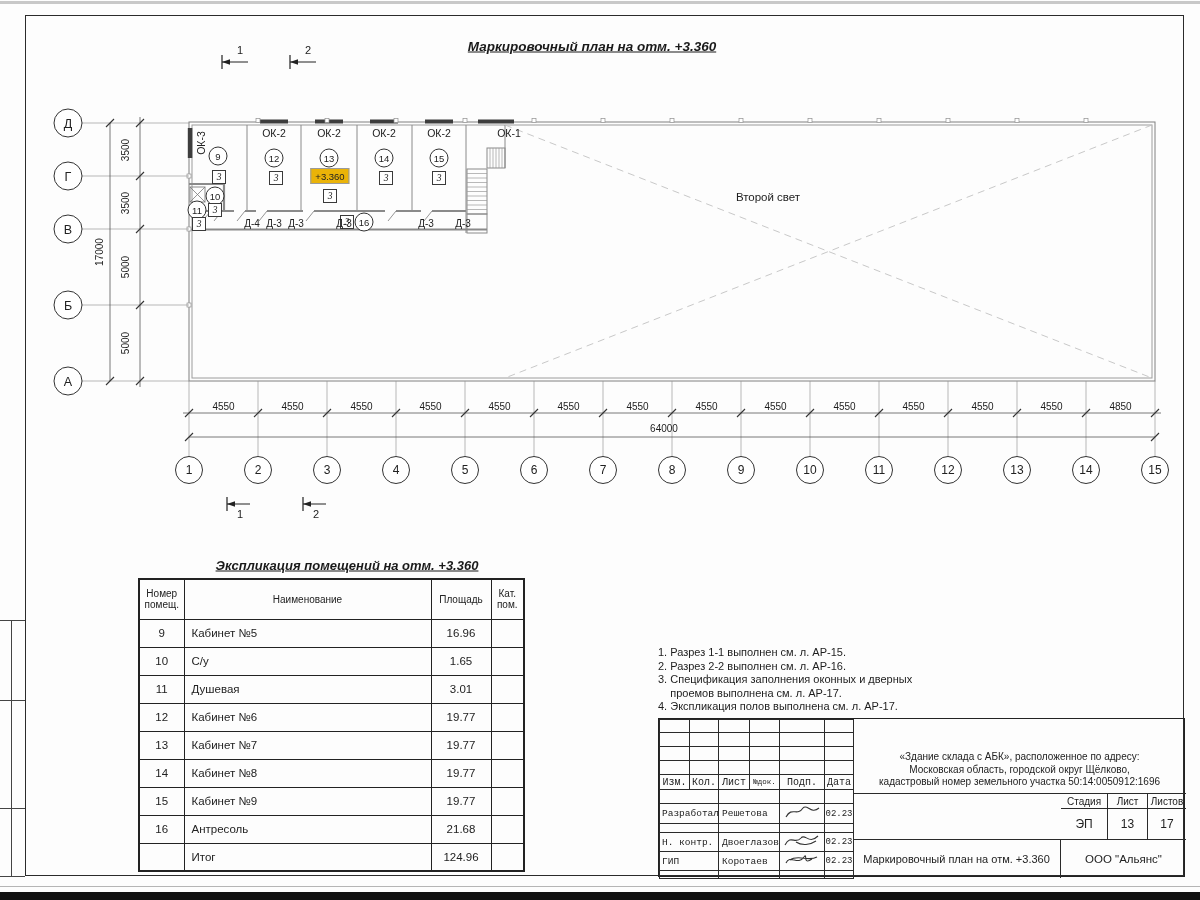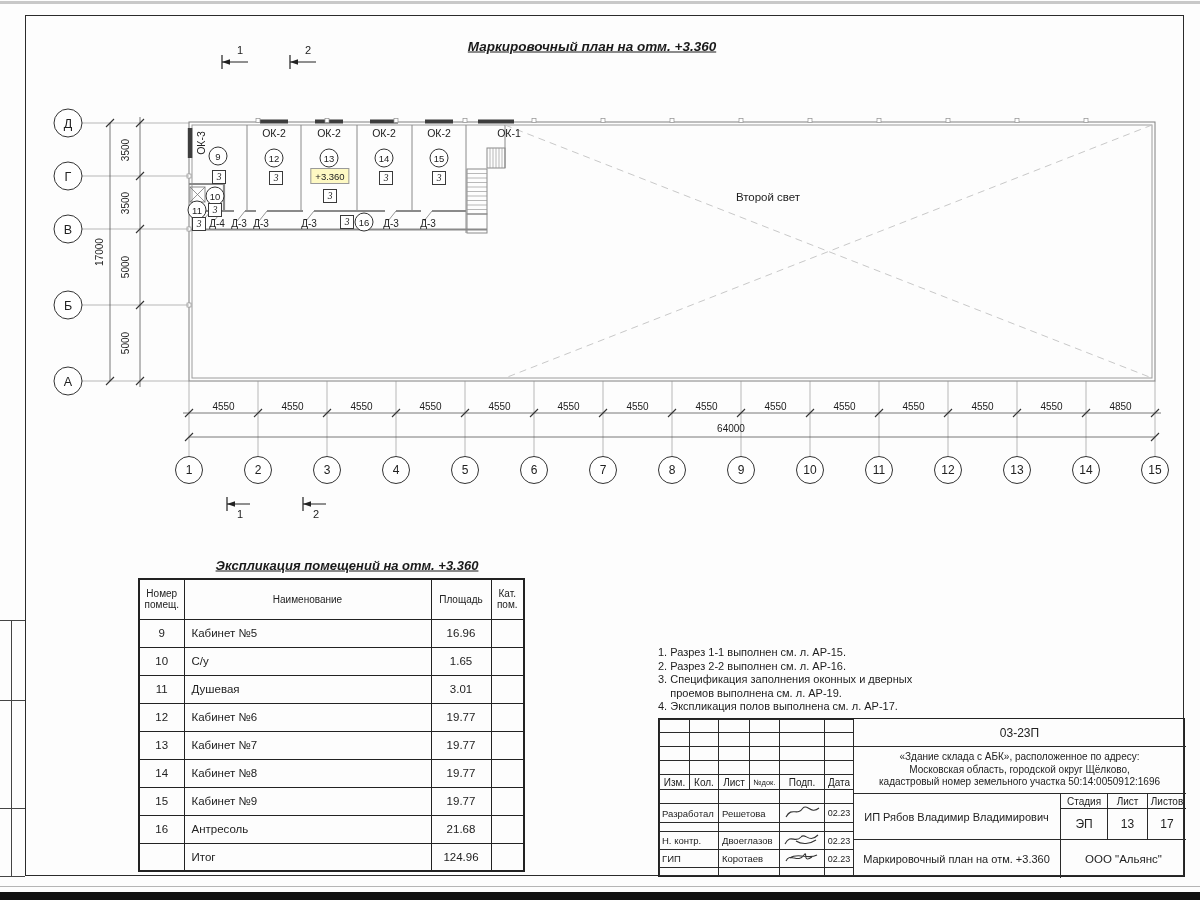--- a/index.html
+++ b/index.html
@@ -3,29 +3,29 @@
 <meta charset="utf-8">
 <style>
   html,body{margin:0;padding:0;background:#fff;}
   #root{position:relative;width:1200px;height:900px;background:#fdfdfd;overflow:hidden;
         font-family:"Liberation Sans","DejaVu Sans",sans-serif;color:#222;}
   .abs{position:absolute;}
   #plan-svg{position:absolute;left:0;top:0;}
   .lbl{position:absolute;transform:translate(-50%,-50%);white-space:nowrap;color:#222;font-size:10px;line-height:1;}
   .rot{transform:translate(-50%,-50%) rotate(-90deg);}
   .win-lbl{font-size:10.5px;}
-  .door-lbl{font-size:10px;}
+  .door-lbl{font-size:10px;margin-left:35px;}
   .sec-lbl{font-size:11px;}
   .dim-lbl{font-size:10px;color:#1d1d1d;}
   .circle{position:absolute;border:1.2px solid #333;border-radius:50%;background:#fff;
           display:flex;align-items:center;justify-content:center;transform:translate(-50%,-50%);}
   .fsq{position:absolute;border:1px solid #3a3a3a;background:#fff;width:12px;height:12px;
        display:flex;align-items:center;justify-content:center;transform:translate(-50%,-50%);
        font-family:"Liberation Serif","DejaVu Serif",serif;font-style:italic;font-size:9.5px;}
-  .elev{position:absolute;border:1px solid #9a9a9a;background:#fef9c3;transform:translate(-50%,-50%);
+  .elev{position:absolute;border:1px solid #9a9a9a;background:#eab308;transform:translate(-50%,-50%);
         font-size:9.5px;padding:1.5px 4px;}
   .sheet-title{position:absolute;transform:translate(-50%,-50%);font-size:13.5px;font-style:italic;
         font-weight:bold;text-decoration:underline;white-space:nowrap;color:#1a1a1a;}
   
   .wall{stroke:#808080;stroke-width:1;fill:none;}
   .wall2{stroke:#9c9c9c;stroke-width:1;fill:none;}
   .thick{stroke:#8a8a8a;stroke-width:2.2;fill:none;}
   .thin{stroke:#8a8a8a;stroke-width:1;fill:none;}
   .hatch{stroke:#9a9a9a;stroke-width:.7;}
   .dimline{stroke:#555;stroke-width:.8;}
@@ -42,21 +42,21 @@
   .expl td,.expl th{border:1px solid #222;padding:0;font-weight:normal;vertical-align:middle;}
   .expl th{white-space:pre-line;font-size:10px;}
   .expl .c{text-align:center;}
   .expl .l{text-align:left;padding-left:7px;}
   
   .notes{position:absolute;left:658px;top:646px;font-size:11px;line-height:13.5px;color:#1d1d1d;}
   .notes div{white-space:pre;}
   
   .tb{position:absolute;left:658px;top:718px;width:527px;height:159px;border:1.5px solid #222;box-sizing:border-box;}
   .tb-left{position:absolute;left:0;top:0;border-collapse:collapse;table-layout:fixed;width:194px;font-size:10px;}
-  .tb-left td{border:1px solid #2a2a2a;padding:0;text-align:center;overflow:hidden;white-space:nowrap;}
+  .tb-left td{border:1px solid #2a2a2a;padding:0;text-align:center;overflow:hidden;white-space:nowrap;font-family:Liberation Mono, monospace;}
   .tb-left .role{font-size:9.5px;text-align:left;padding-left:2px;}
   .tb-left .nm{font-size:9.5px;text-align:left;padding-left:3px;}
   .tb-left .dt{font-size:9px;}
   .tb-left .ndoc{font-size:7.5px;}
   .tbcell{position:absolute;display:flex;align-items:center;justify-content:center;box-sizing:border-box;text-align:center;}
   .bb{border-bottom:1px solid #2a2a2a;} .br{border-right:1px solid #2a2a2a;} .bt{border-top:1px solid #2a2a2a;}
   .hl{position:absolute;background:#444;height:1px;}
   .vl{position:absolute;background:#444;width:1px;}
 </style>
 </head>
@@ -262,21 +262,21 @@
           <td class="c">124.96</td>
           <td class="c"></td>
         </tr>
       </tbody>
   </table>
 
   <div class="notes" id="notes">
       <div>1. Разрез 1-1 выполнен см. л. АР-15.</div>
       <div>2. Разрез 2-2 выполнен см. л. АР-16.</div>
       <div>3. Спецификация заполнения оконных и дверных</div>
-      <div>    проемов выполнена см. л. АР-19.</div>
+      <div>    проемов выполнена см. л. АР-17.</div>
       <div>4. Экспликация полов выполнена см. л. АР-17.</div>
     </div>
 
   <div class="tb">
     <table class="tb-left">
       <colgroup>
           <col style="width:30px">
           <col style="width:29px">
           <col style="width:31px">
           <col style="width:30px">
@@ -362,27 +362,25 @@
         </tr>
         <tr style="height:8px">
             <td colspan="2"></td>
             <td colspan="2"></td>
             <td></td>
             <td></td>
           </tr>
       </tbody>
     </table>
 
-    <div class="tbcell bb" style="left:194px;top:0;width:333px;height:28px;font-size:12px;">03-23П</div>
     <div class="tbcell bb" style="left:194px;top:28px;width:333px;height:47px;font-size:10px;line-height:12.5px;flex-direction:column;">
       <div>«Здание склада с АБК», расположенное по адресу:</div>
       <div>Московская область, городской округ Щёлково,</div>
       <div>кадастровый номер земельного участка 50:14:0050912:1696</div>
     </div>
-    <div class="tbcell br" style="left:194px;top:75px;width:208px;height:45px;font-size:11px;">ИП Рябов Владимир Владимирович</div>
 
     <div class="tbcell bb br" style="left:402px;top:75px;width:47px;height:15px;font-size:10px;">Стадия</div>
     <div class="tbcell bb br" style="left:449px;top:75px;width:40px;height:15px;font-size:10px;">Лист</div>
     <div class="tbcell bb" style="left:489px;top:75px;width:38px;height:15px;font-size:10px;">Листов</div>
     <div class="tbcell br" style="left:402px;top:90px;width:47px;height:30px;font-size:12px;">ЭП</div>
     <div class="tbcell br" style="left:449px;top:90px;width:40px;height:30px;font-size:12px;">13</div>
     <div class="tbcell" style="left:489px;top:90px;width:38px;height:30px;font-size:12px;">17</div>
     <div class="tbcell bt br" style="left:194px;top:120px;width:208px;height:39px;font-size:11px;">Маркировочный план на отм. +3.360</div>
     <div class="tbcell bt" style="left:402px;top:120px;width:125px;height:39px;font-size:11.5px;">ООО "Альянс"</div>
   </div>
@@ -409,21 +407,21 @@
     <div class="lbl dim-lbl" style="left: 499.5px; top: 407px;">4550</div>
     <div class="lbl dim-lbl" style="left: 568.5px; top: 407px;">4550</div>
     <div class="lbl dim-lbl" style="left: 637.5px; top: 407px;">4550</div>
     <div class="lbl dim-lbl" style="left: 706.5px; top: 407px;">4550</div>
     <div class="lbl dim-lbl" style="left: 775.5px; top: 407px;">4550</div>
     <div class="lbl dim-lbl" style="left: 844.5px; top: 407px;">4550</div>
     <div class="lbl dim-lbl" style="left: 913.5px; top: 407px;">4550</div>
     <div class="lbl dim-lbl" style="left: 982.5px; top: 407px;">4550</div>
     <div class="lbl dim-lbl" style="left: 1051.5px; top: 407px;">4550</div>
     <div class="lbl dim-lbl" style="left: 1120.5px; top: 407px;">4850</div>
-    <div class="lbl dim-lbl" style="left: 731px; top: 429px;">64000</div>
+    <div class="lbl dim-lbl" style="left: 664px; top: 429px;">64000</div>
     <div class="circle" style="left: 68px; top: 123px; width: 27px; height: 27px; font-size: 12.5px;">Д</div>
     <div class="circle" style="left: 68px; top: 176px; width: 27px; height: 27px; font-size: 12.5px;">Г</div>
     <div class="circle" style="left: 68px; top: 229px; width: 27px; height: 27px; font-size: 12.5px;">В</div>
     <div class="circle" style="left: 68px; top: 305px; width: 27px; height: 27px; font-size: 12.5px;">Б</div>
     <div class="circle" style="left: 68px; top: 381px; width: 27px; height: 27px; font-size: 12.5px;">А</div>
     <div class="lbl dim-lbl rot" style="left: 126px; top: 149.5px;">3500</div>
     <div class="lbl dim-lbl rot" style="left: 126px; top: 202.5px;">3500</div>
     <div class="lbl dim-lbl rot" style="left: 126px; top: 267px;">5000</div>
     <div class="lbl dim-lbl rot" style="left: 126px; top: 343px;">5000</div>
     <div class="lbl dim-lbl rot" style="left: 100px; top: 252px;">17000</div>

